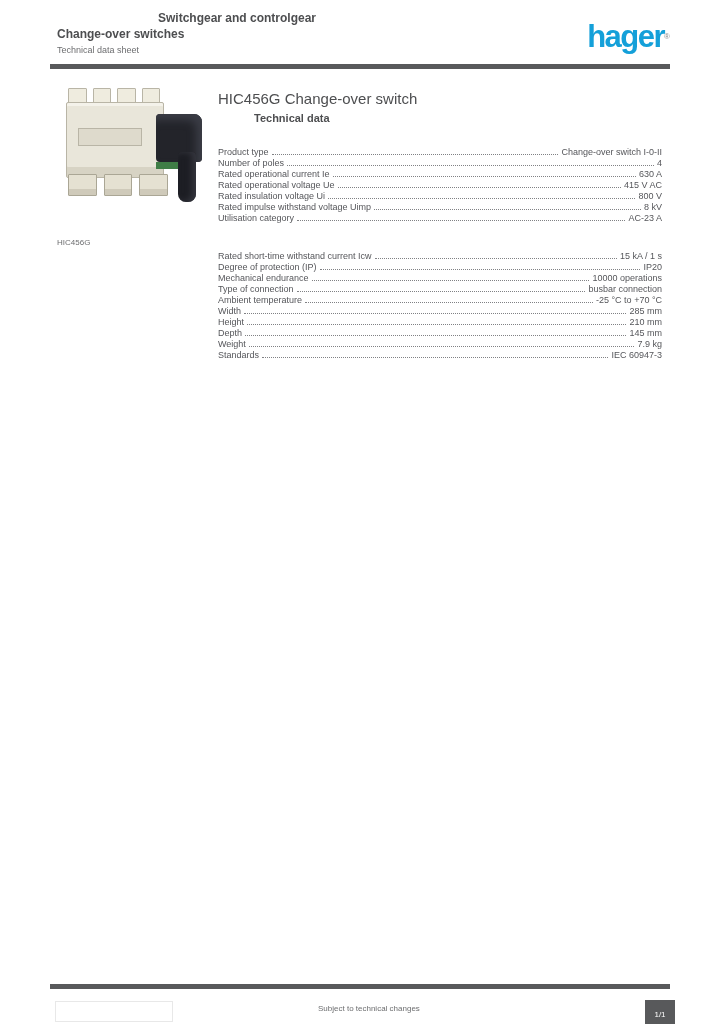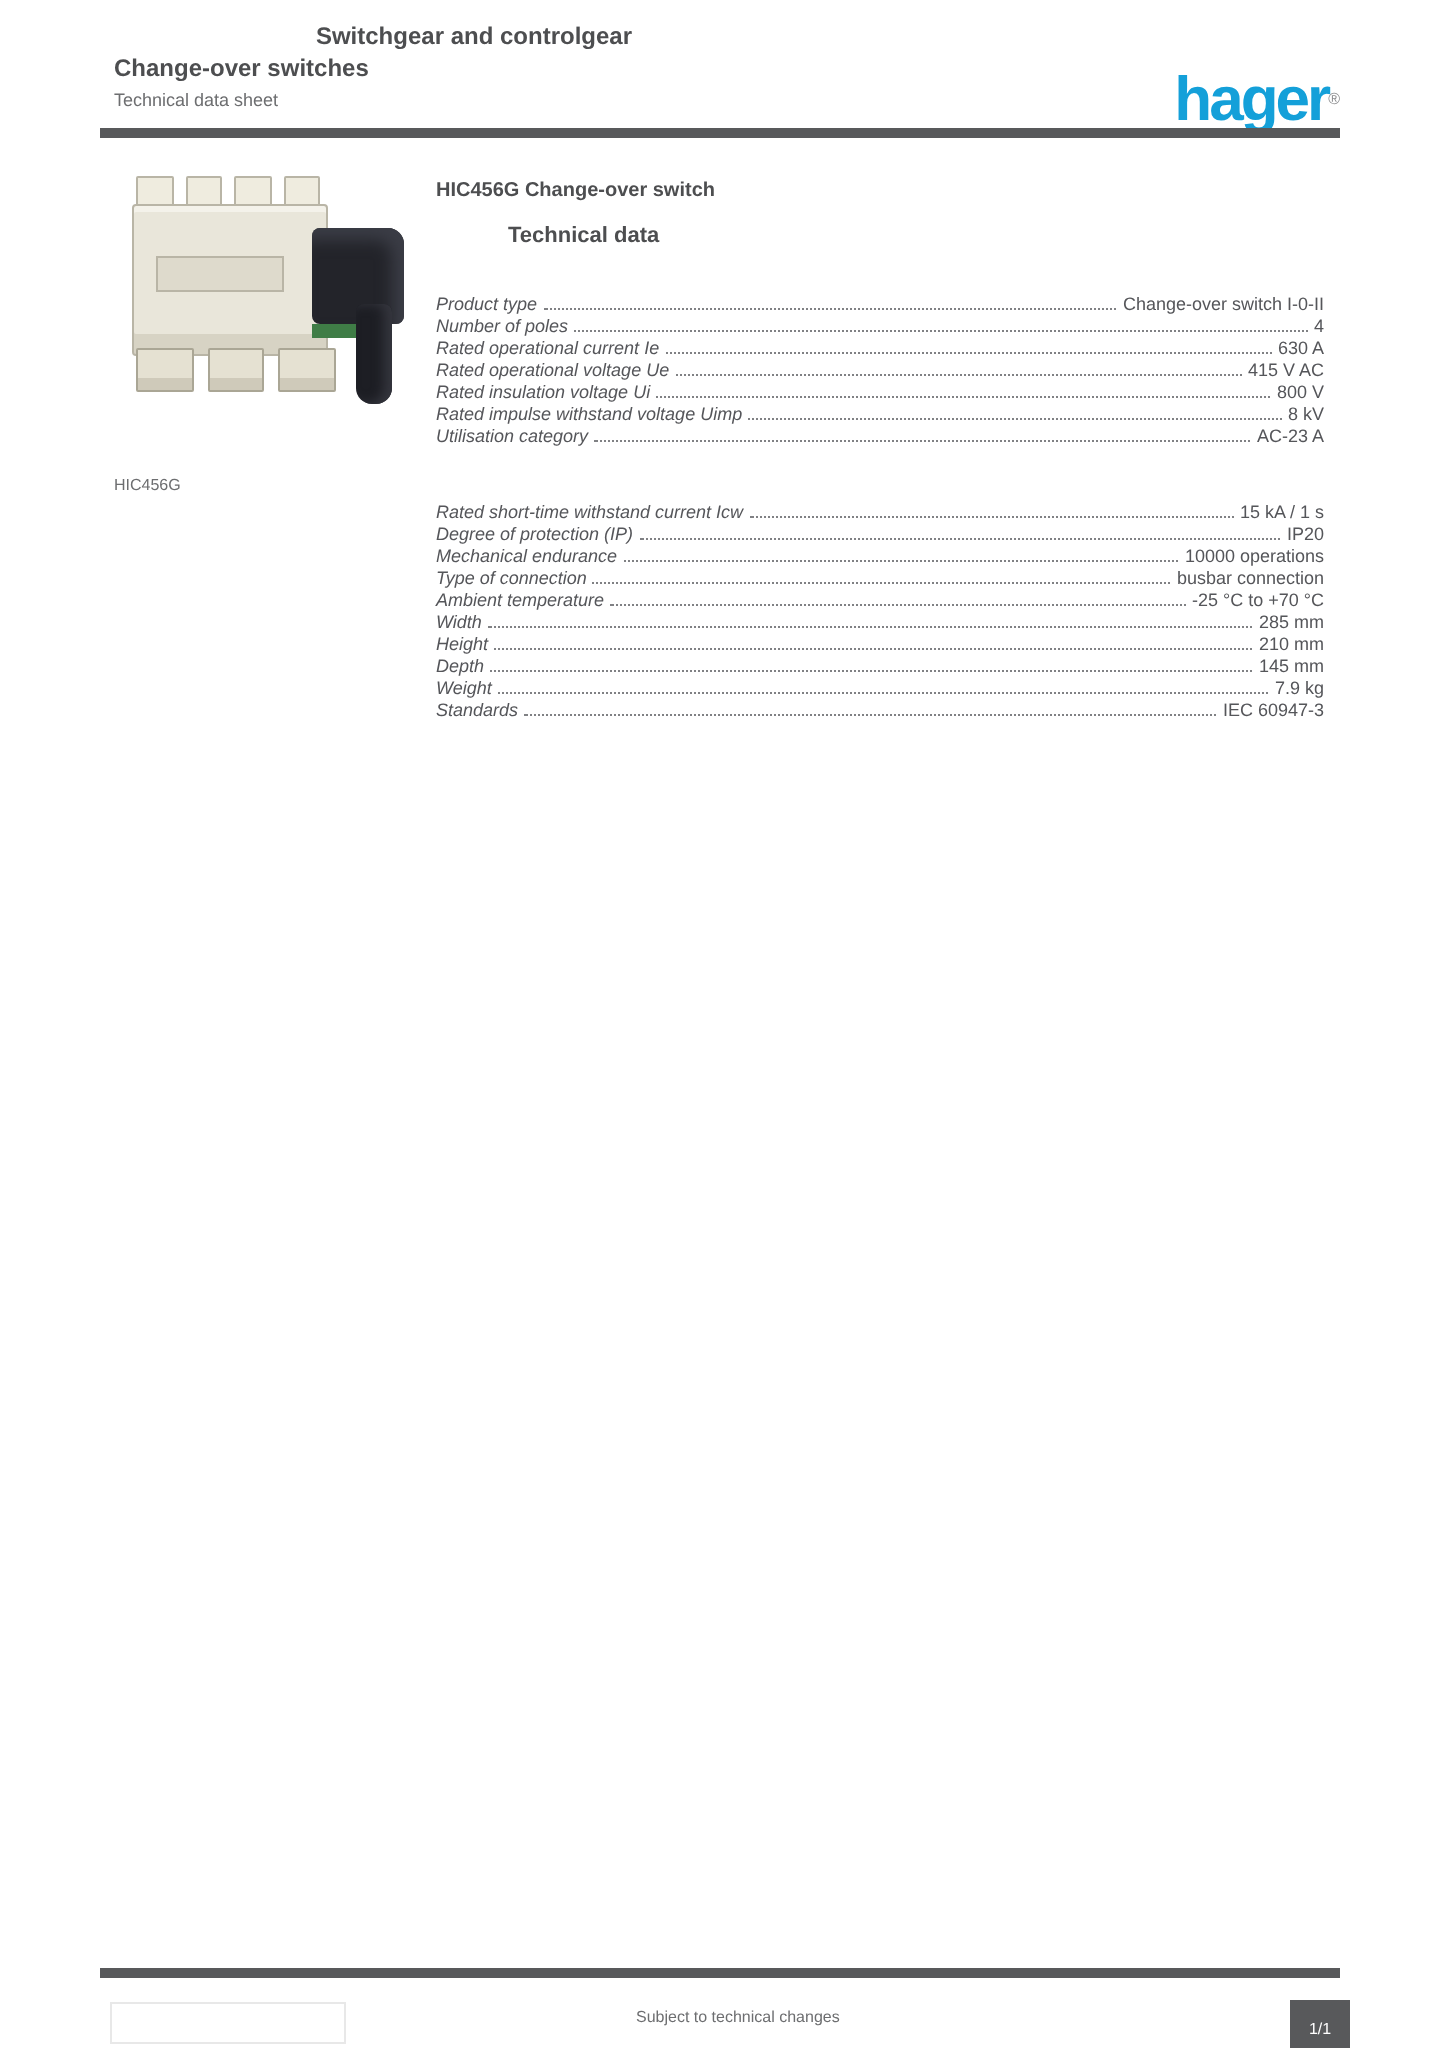--- a/index.html
+++ b/index.html
@@ -7,46 +7,46 @@
     width:724px;height:1024px;position:relative;overflow:hidden;
     font-family:"Liberation Sans","DejaVu Sans",sans-serif;
     color:#4d4e50;-webkit-font-smoothing:antialiased;
   }
   
   .header-block{position:absolute;left:57px;top:11px;width:360px;}
   .header-line1{font-size:12px;font-weight:bold;color:#4d4e50;line-height:14px;text-align:center;}
   .header-line2{font-size:12px;font-weight:bold;color:#4d4e50;line-height:14px;margin-top:2px;}
   .header-line3{font-size:9px;color:#6d6e70;margin-top:4px;}
   .logo{
-    position:absolute;right:54px;top:35px;
+    position:absolute;right:54px;top:22px;
     font-size:31px;font-weight:bold;letter-spacing:-1.5px;
     color:#14a0d9;line-height:30px;
   }
   .logo-reg{font-size:8px;color:#8a8b8d;vertical-align:top;font-weight:normal;letter-spacing:0;}
   .rule-top{position:absolute;left:50px;top:64px;width:620px;height:5px;background:#58595b;}
   
   .photo{position:absolute;left:60px;top:86px;width:145px;height:122px;}
   .ph-body{position:absolute;left:6px;top:16px;width:96px;height:74px;background:#e9e6da;border:1px solid #b9b5a6;border-radius:2px;box-shadow:inset 0 -10px 0 #d7d3c4,inset 0 3px 0 #f4f2ea;}
   .ph-plate{position:absolute;left:18px;top:42px;width:62px;height:16px;background:#dedacc;border:1px solid #b9b5a6;}
   .ph-topterms{position:absolute;left:8px;top:2px;width:92px;height:16px;display:flex;gap:6px;}
   .ph-topterms div{flex:1;background:#efecdf;border:1px solid #b9b5a6;border-radius:1px;}
   .ph-botterms{position:absolute;left:8px;top:88px;width:100px;height:22px;display:flex;gap:7px;}
   .ph-botterms div{flex:1;background:#e5e1d2;border:1px solid #aaa695;border-radius:1px;box-shadow:inset 0 -6px 0 #cfcaba;}
   .ph-motor{position:absolute;left:96px;top:28px;width:46px;height:48px;background:#23242a;border-radius:4px 8px 4px 4px;box-shadow:inset -6px 6px 8px #3b3d46;}
   .ph-arm{position:absolute;left:118px;top:66px;width:18px;height:50px;background:#1d1e24;border-radius:4px 4px 8px 8px;box-shadow:inset -4px 0 6px #35363e;}
   .ph-pcb{position:absolute;left:96px;top:76px;width:26px;height:7px;background:#3f7d46;}
   .photo-caption{position:absolute;left:57px;top:238px;font-size:8px;color:#6d6e70;}
   
-  .title{position:absolute;left:218px;top:90px;font-size:10px;font-weight:bold;color:#4d4e50;}
+  .title{position:absolute;left:218px;top:90px;font-size:15px;font-weight:normal;color:#4d4e50;}
   .spec-heading{position:absolute;left:218px;top:112px;font-size:11px;font-weight:bold;color:#4d4e50;margin-left:36px;}
   .spec-group{position:absolute;left:218px;width:444px;}
   .spec-group-a{top:147px;}
   .spec-group-b{top:251px;}
   .spec-row{display:flex;align-items:baseline;font-size:9px;line-height:11px;color:#55565a;}
-  .spec-label{white-space:nowrap;font-style:italic;}
+  .spec-label{white-space:nowrap;}
   .spec-lead{flex:1;border-bottom:1px dotted #808184;margin:0 3px 2px 3px;min-width:10px;}
   .spec-value{white-space:nowrap;text-align:right;}
   
   .rule-bottom{position:absolute;left:50px;top:984px;width:620px;height:5px;background:#58595b;}
   .site-box{
     position:absolute;left:55px;top:1001px;width:118px;height:21px;background:#ffffff;
     border:1px solid #e8e8e8;display:flex;align-items:center;padding-left:4px;box-sizing:border-box;
   }
   .site-link{font-size:9px;color:#2b2c2e;text-decoration:none;margin-top:48px;}
   .footer-note{position:absolute;left:318px;top:1004px;font-size:8px;color:#6d6e70;}

